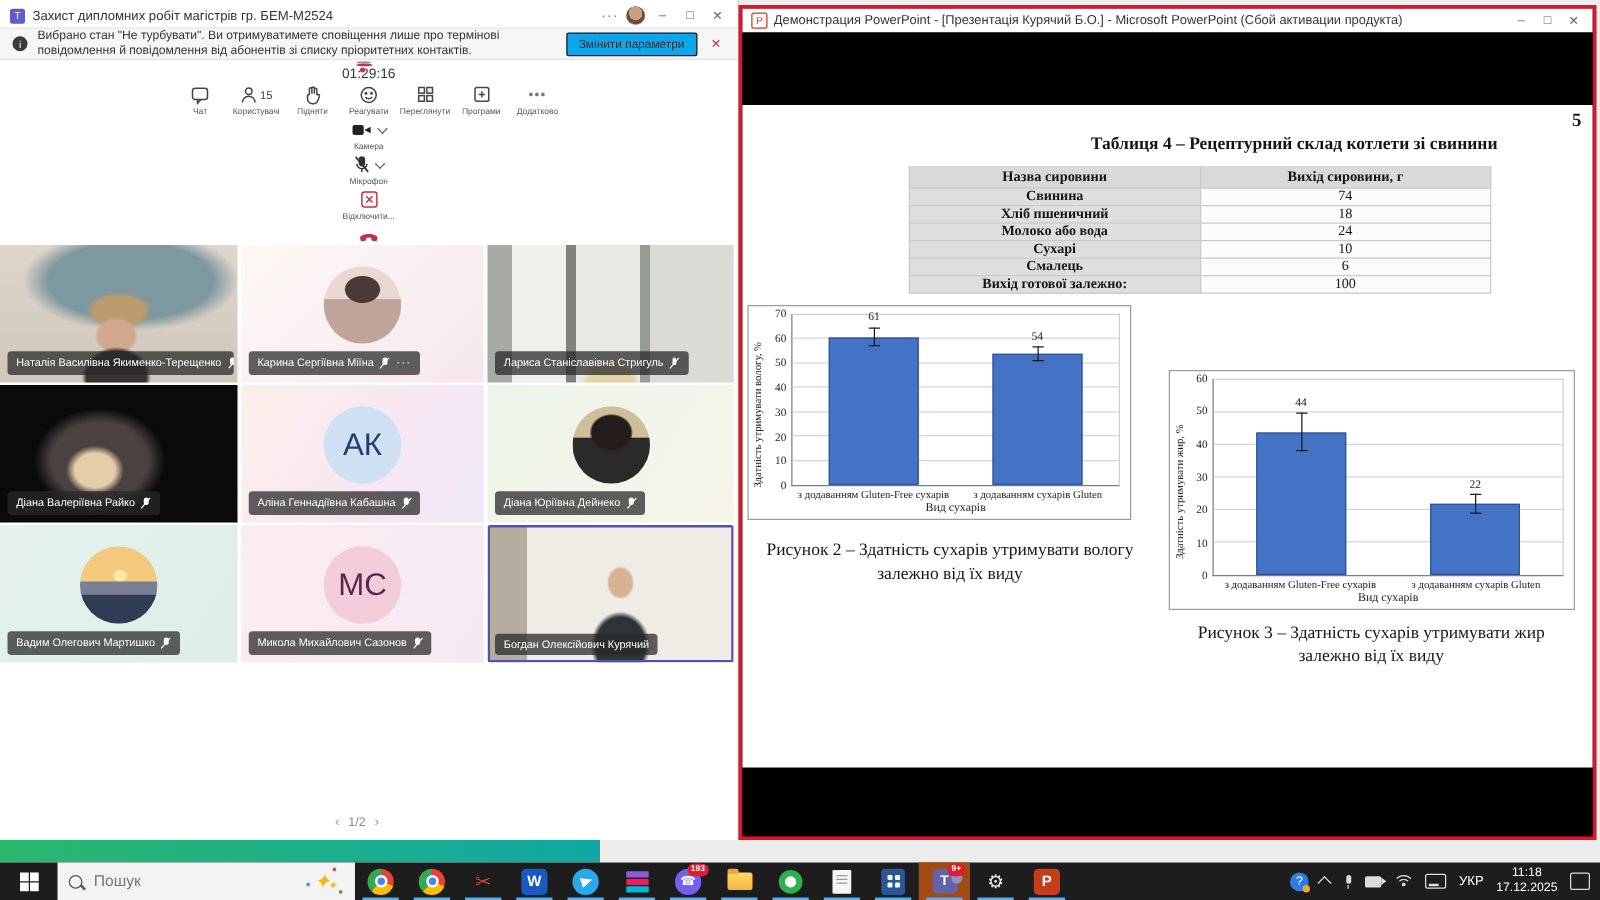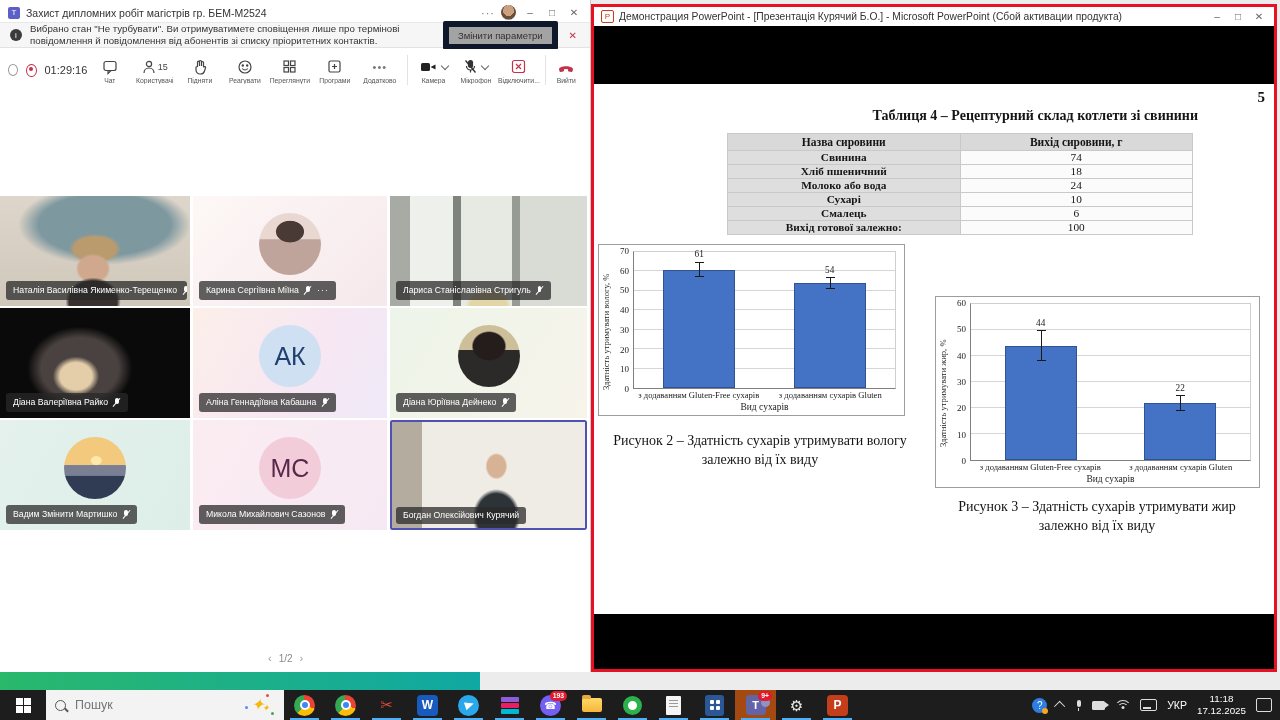--- a/index.html
+++ b/index.html
@@ -11,24 +11,24 @@
   .t-title{font-size:10.5px;color:#333;white-space:nowrap;overflow:hidden;text-overflow:ellipsis;max-width:250px;}
   .t-spacer{flex:1;}
   .dots{color:#777;font-size:11px;letter-spacing:1px;}
   .t-org{font-size:10px;color:#444;white-space:nowrap;}
   .t-avatar{width:15px;height:15px;border-radius:50%;background:radial-gradient(circle at 50% 38%,#caa07e 0 45%,#6b4d3a 46% 70%,#8d8d8d 71%);flex:0 0 auto;}
   .winbtn{width:16px;text-align:center;color:#666;font-size:10px;}
   
   .t-notif{position:absolute;left:0;top:22px;right:0;height:26px;background:#f6f6f6;border-top:1px solid #e8e8e8;border-bottom:1px solid #e3e3e3;display:flex;align-items:center;gap:8px;padding:0 10px;box-sizing:border-box;}
   .info-ic{width:12px;height:12px;border-radius:50%;background:#3b3b3b;color:#fff;font-size:8px;display:flex;align-items:center;justify-content:center;flex:0 0 auto;}
   .notif-text{flex:1;font-size:9.7px;line-height:1.2;color:#333;}
-  .notif-btn{background:#a3a3a3;border:6px solid #0f172a;border-radius:2px;font-size:9.5px;color:#333;padding:3px 9px;white-space:nowrap;}
+  .notif-btn{background:#0ea5e9;border:1px solid #0f172a;border-radius:2px;font-size:9.5px;color:#333;padding:3px 9px;white-space:nowrap;}
   .notif-x{color:#c4314b;font-size:10px;padding:0 3px;}
   
-  .t-toolbar{position:absolute;left:0;top:49px;right:0;height:42px;background:#fff;display:flex;align-items:center;padding:0 8px;box-sizing:border-box;}
+  .t-toolbar{position:absolute;left:0;top:49px;right:0;height:42px;background:#fff;display:flex;align-items:center;padding:0 8px;box-sizing:border-box;flex-direction:column;}
   .rec-ring{width:10px;height:10px;border:1.4px solid #9a9a9a;border-radius:50%;margin-right:8px;}
   .rec-dot{width:11px;height:11px;border:1.6px solid #c4314b;border-radius:50%;position:relative;margin-right:8px;}
   .rec-dot::after{content:"";position:absolute;left:2.2px;top:2.2px;width:4px;height:4px;border-radius:50%;background:#c4314b;}
   .timer{font-size:11px;color:#333;}
   .tb-group{display:flex;align-items:flex-start;}
   .tb-btn{width:45px;display:flex;flex-direction:column;align-items:center;gap:2px;padding-top:2px;}
   .tb-ic{height:17px;display:flex;align-items:center;gap:2px;}
   .tb-lbl{font-size:6.8px;color:#555;white-space:nowrap;max-width:45px;overflow:hidden;text-overflow:ellipsis;}
   .tb-num{font-size:9px;color:#444;}
   .chev{width:5px;height:5px;border-right:1.2px solid #666;border-bottom:1.2px solid #666;transform:rotate(45deg);margin-left:3px;margin-top:-2px;}
@@ -363,21 +363,21 @@
         <div class="av ap-deineko"></div>
         <div class="name-tag">
             <span>Діана Юріївна Дейнеко</span>
             <span class="micoff"></span>
           </div>
       </div>
 
       <div class="tile" style="background:linear-gradient(120deg,#e4f1ed,#ddeee8)">
         <div class="av ap-sunset"></div>
         <div class="name-tag">
-            <span>Вадим Змінити Мартишко</span>
+            <span>Вадим Олегович Мартишко</span>
             <span class="micoff"></span>
           </div>
       </div>
       <div class="tile" style="background:linear-gradient(120deg,#fbecf1,#f6e9f3)">
         <div class="av init ab-pink">МС</div>
         <div class="name-tag">
             <span>Микола Михайлович Сазонов</span>
             <span class="micoff"></span>
           </div>
       </div>

